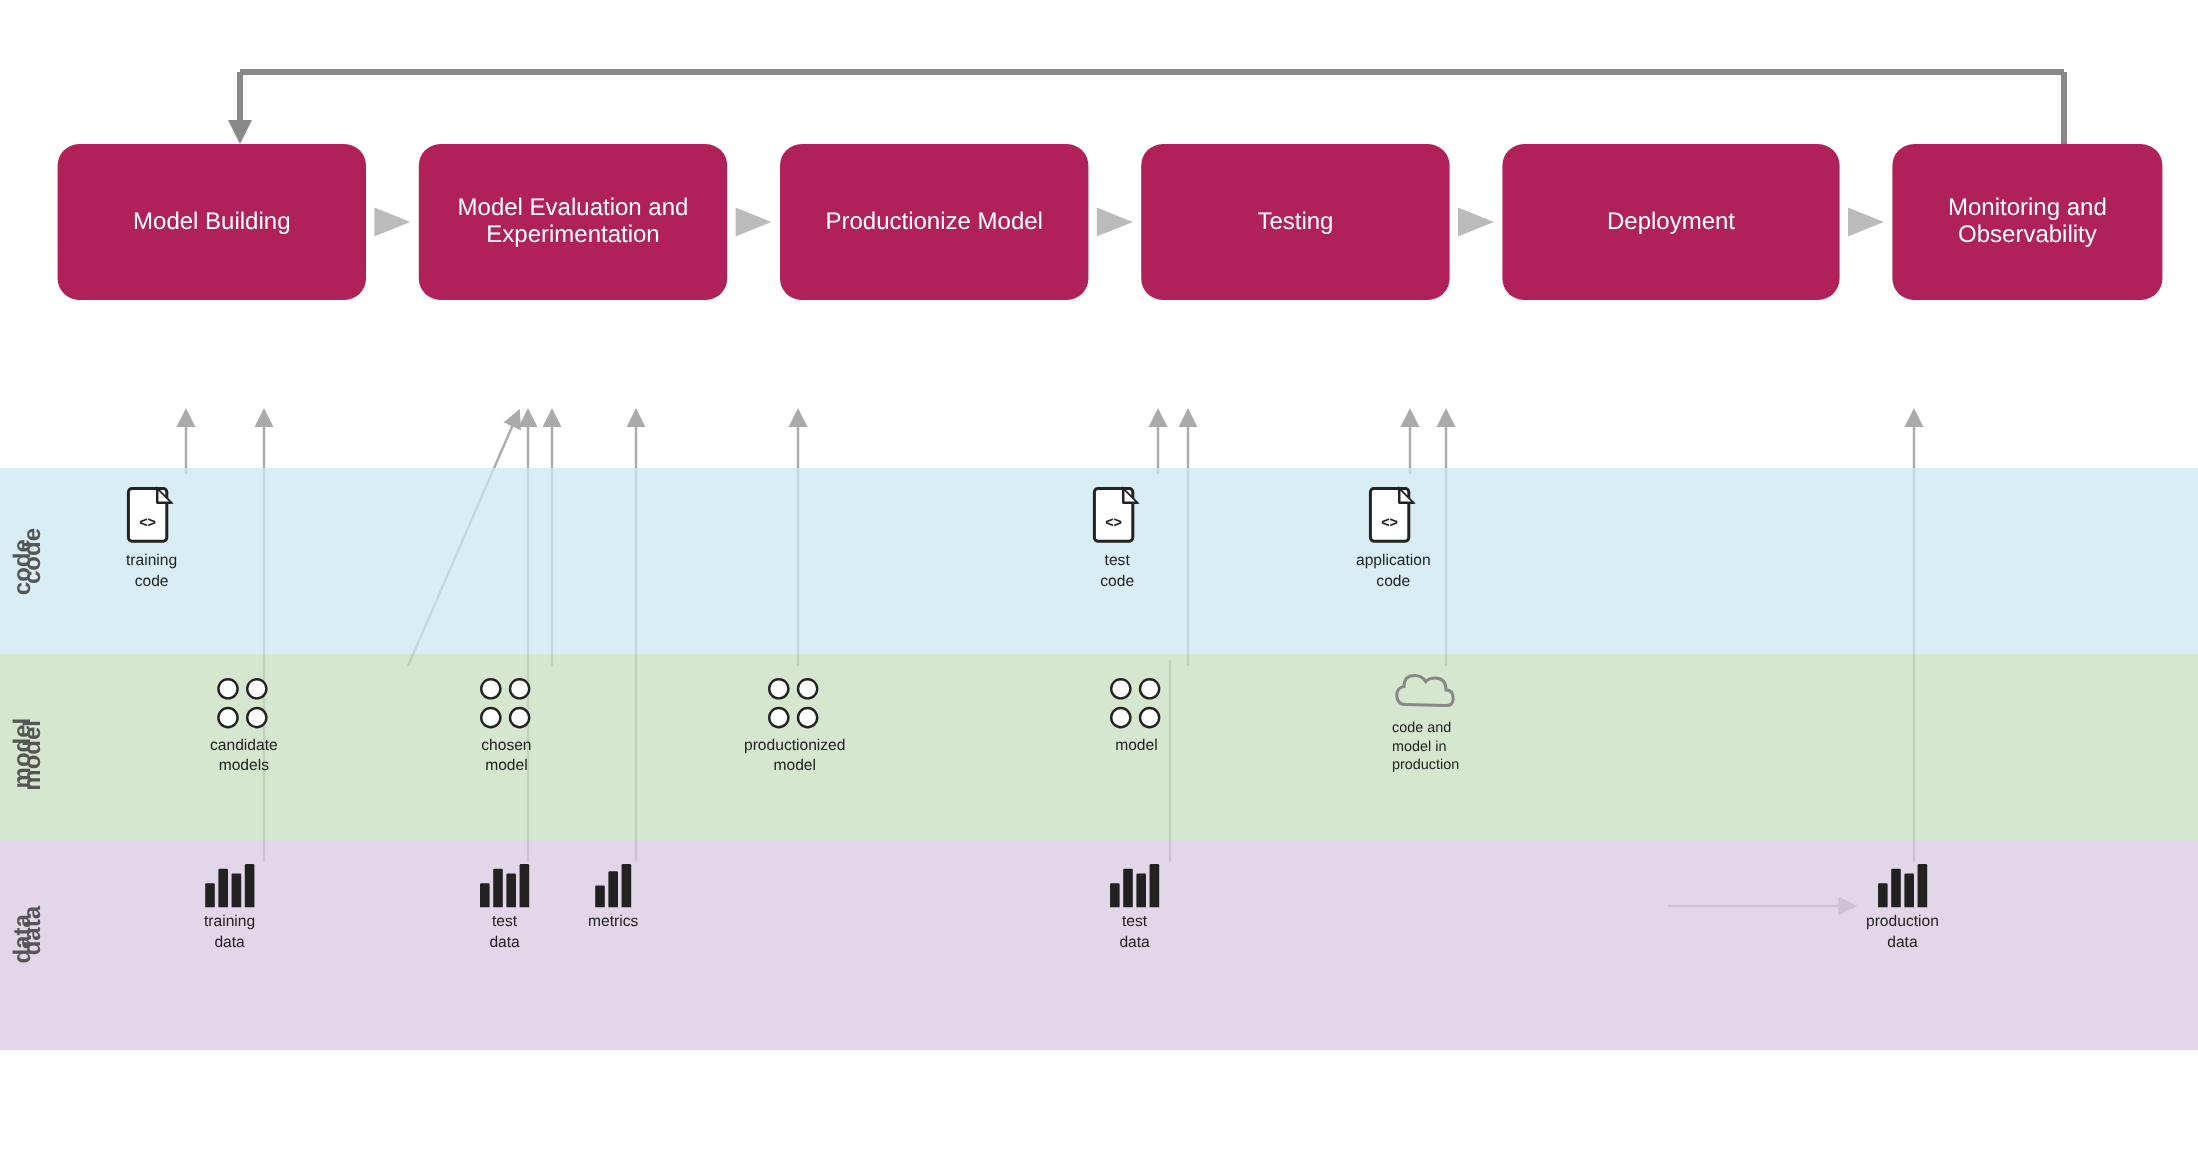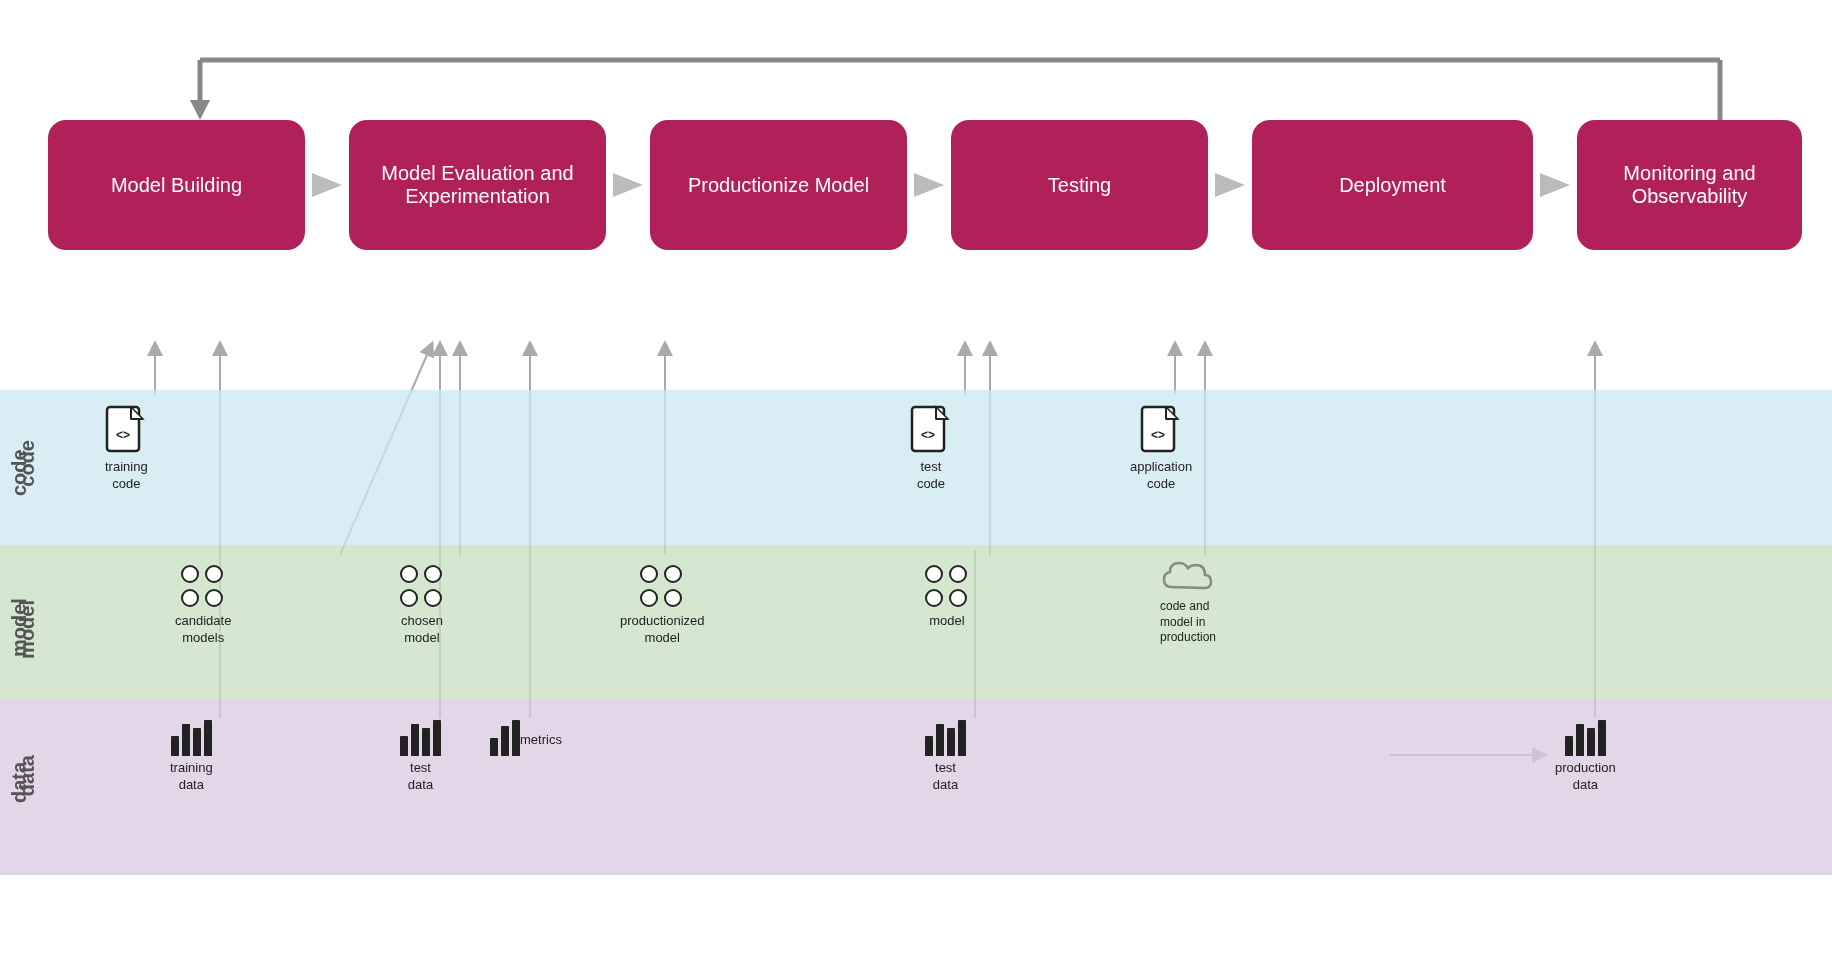--- a/index.html
+++ b/index.html
@@ -249,21 +249,21 @@
   <div style="position:absolute; top:720px; left:400px; display:flex; flex-direction:column; align-items:center; z-index:10;">
     <div style="display:flex; align-items:flex-end; gap:3px; height:36px;">
       <div style="width:8px; height:20px; background:#222; border-radius:1px 1px 0 0;"></div>
       <div style="width:8px; height:32px; background:#222; border-radius:1px 1px 0 0;"></div>
       <div style="width:8px; height:28px; background:#222; border-radius:1px 1px 0 0;"></div>
       <div style="width:8px; height:36px; background:#222; border-radius:1px 1px 0 0;"></div>
     </div>
     <span style="font-size:13px; color:#222; text-align:center; margin-top:4px; line-height:1.3;">test<br>data</span>
   </div>
 
-  <div style="position:absolute; top:720px; left:490px; display:flex; flex-direction:row; align-items:center; z-index:10;">
+  <div style="position:absolute; top:720px; left:490px; display:flex; flex-direction:column; align-items:center; z-index:10;">
     <div style="display:flex; align-items:flex-end; gap:3px; height:36px;">
       <div style="width:8px; height:18px; background:#222; border-radius:1px 1px 0 0;"></div>
       <div style="width:8px; height:30px; background:#222; border-radius:1px 1px 0 0;"></div>
       <div style="width:8px; height:36px; background:#222; border-radius:1px 1px 0 0;"></div>
     </div>
     <span style="font-size:13px; color:#222; text-align:center; margin-top:4px; line-height:1.3;">metrics</span>
   </div>
 
   <div style="position:absolute; top:720px; left:925px; display:flex; flex-direction:column; align-items:center; z-index:10;">
     <div style="display:flex; align-items:flex-end; gap:3px; height:36px;">

